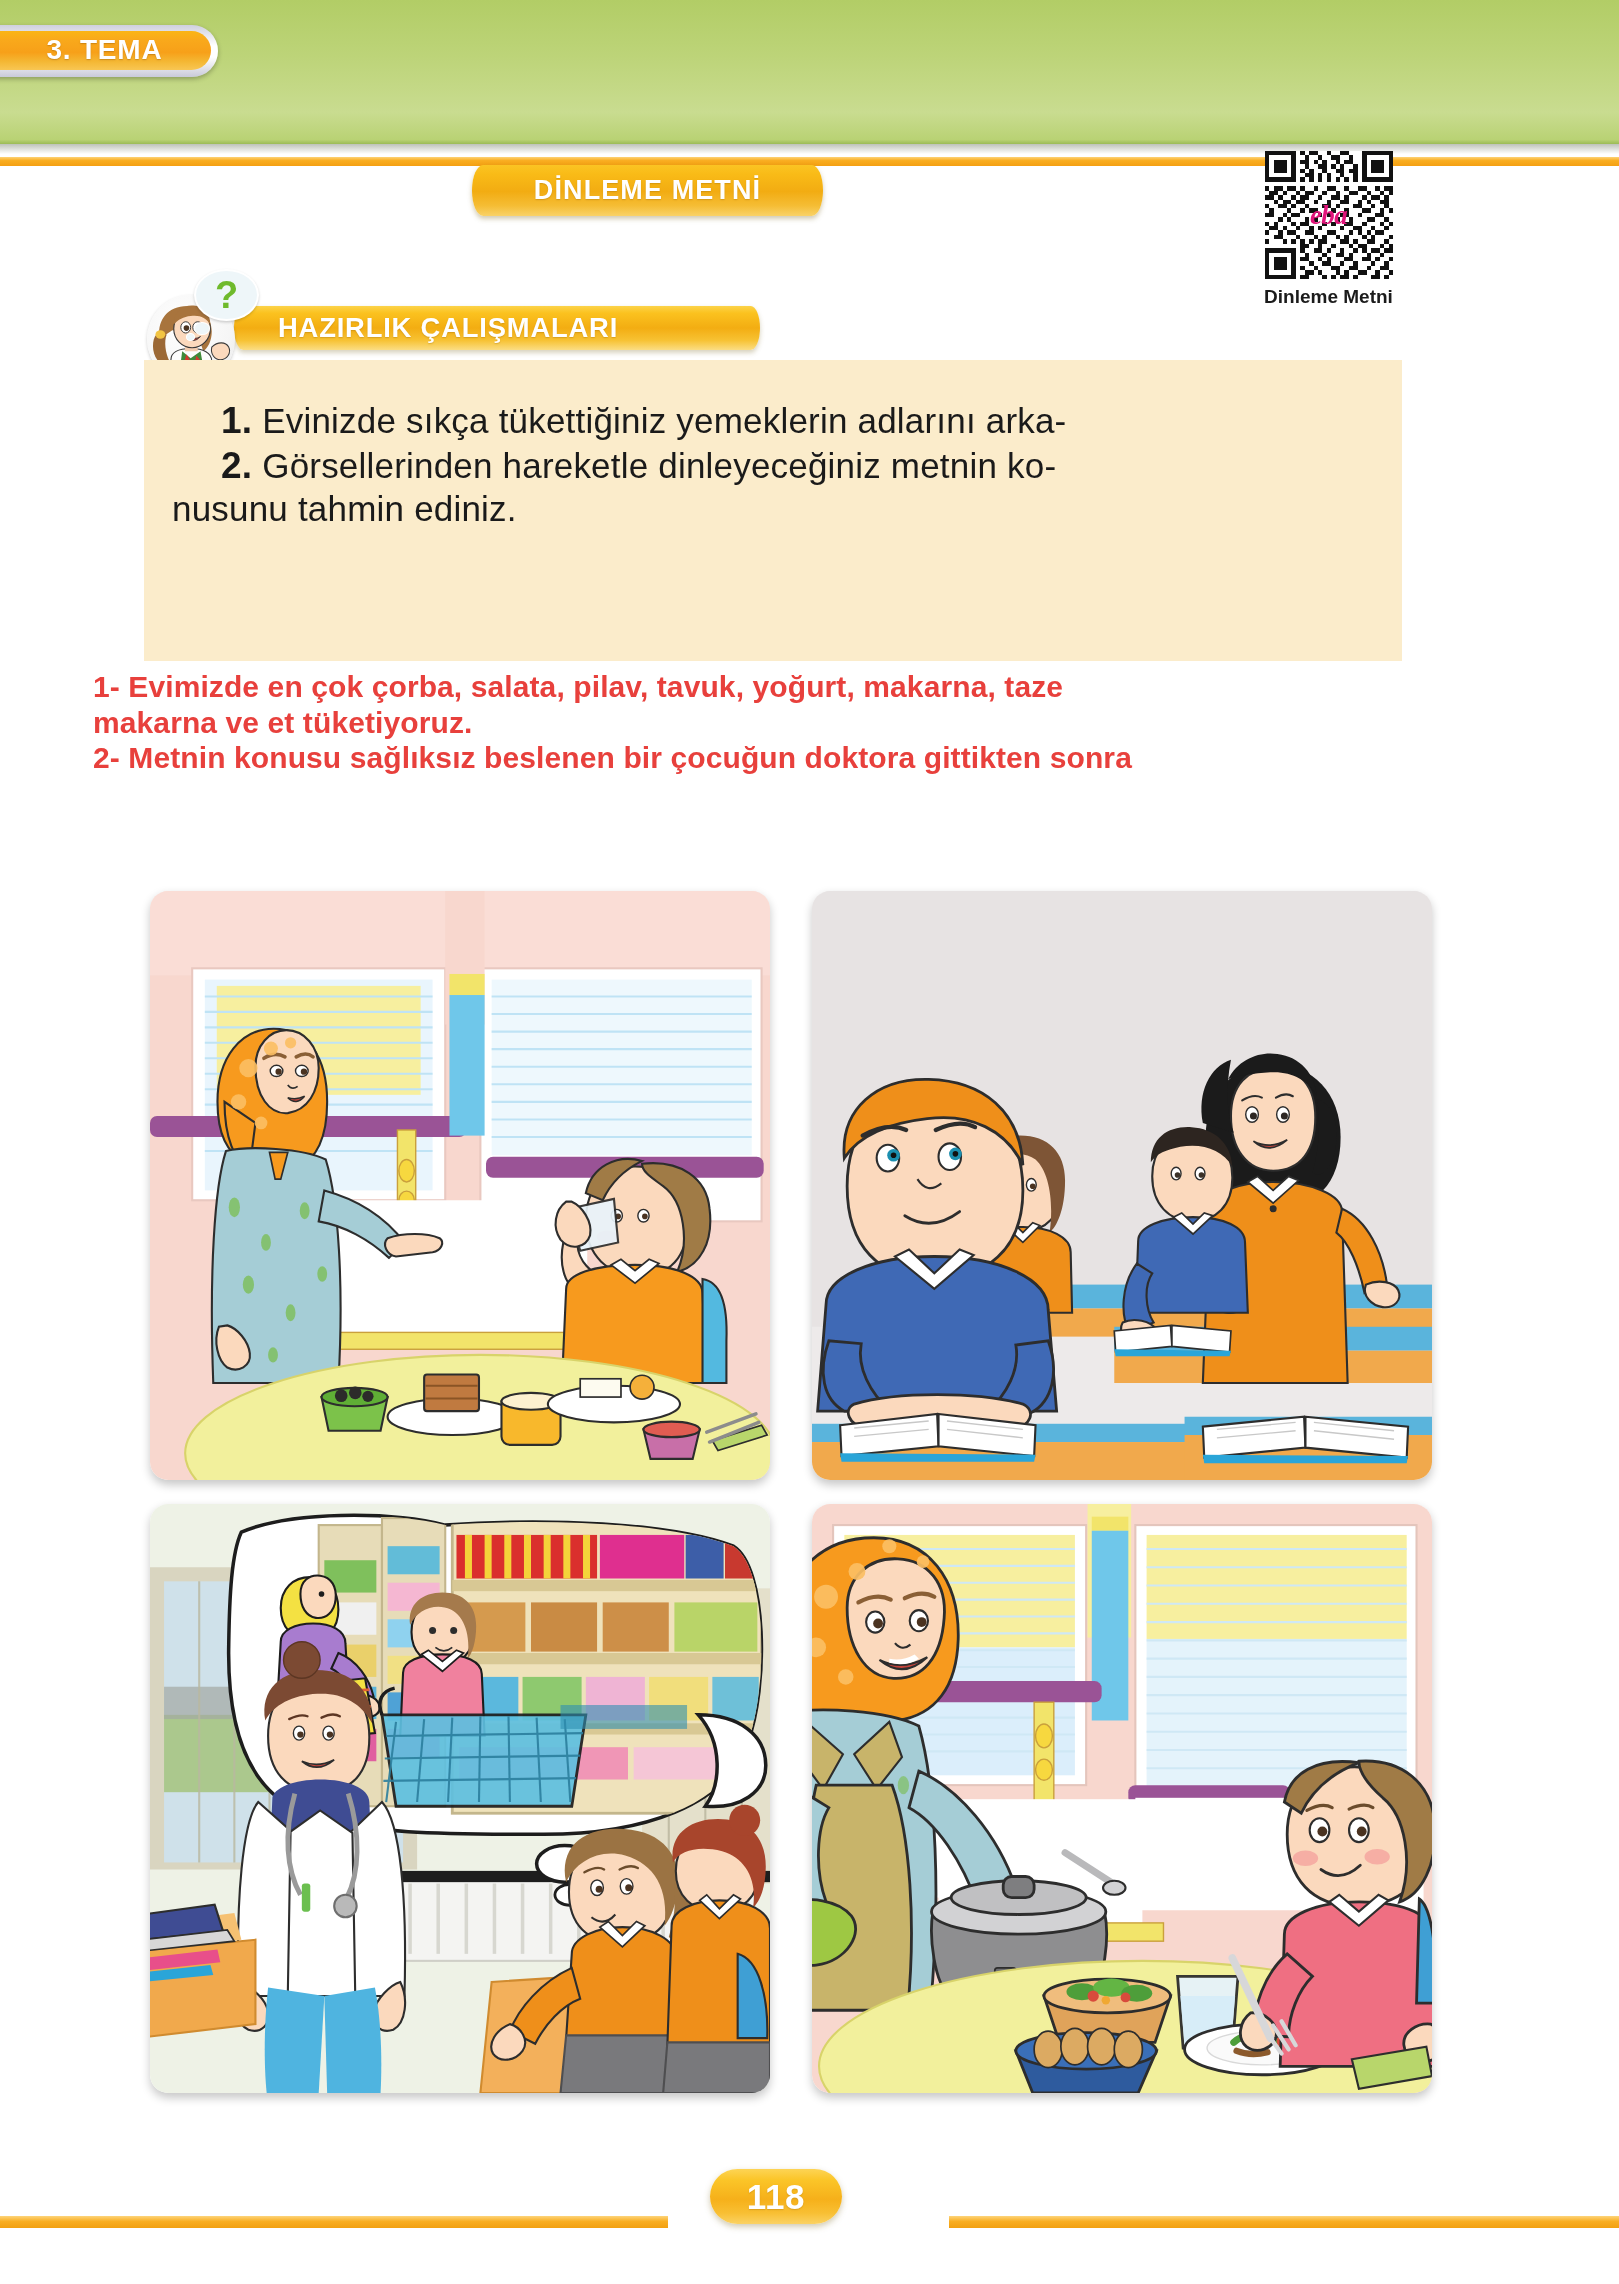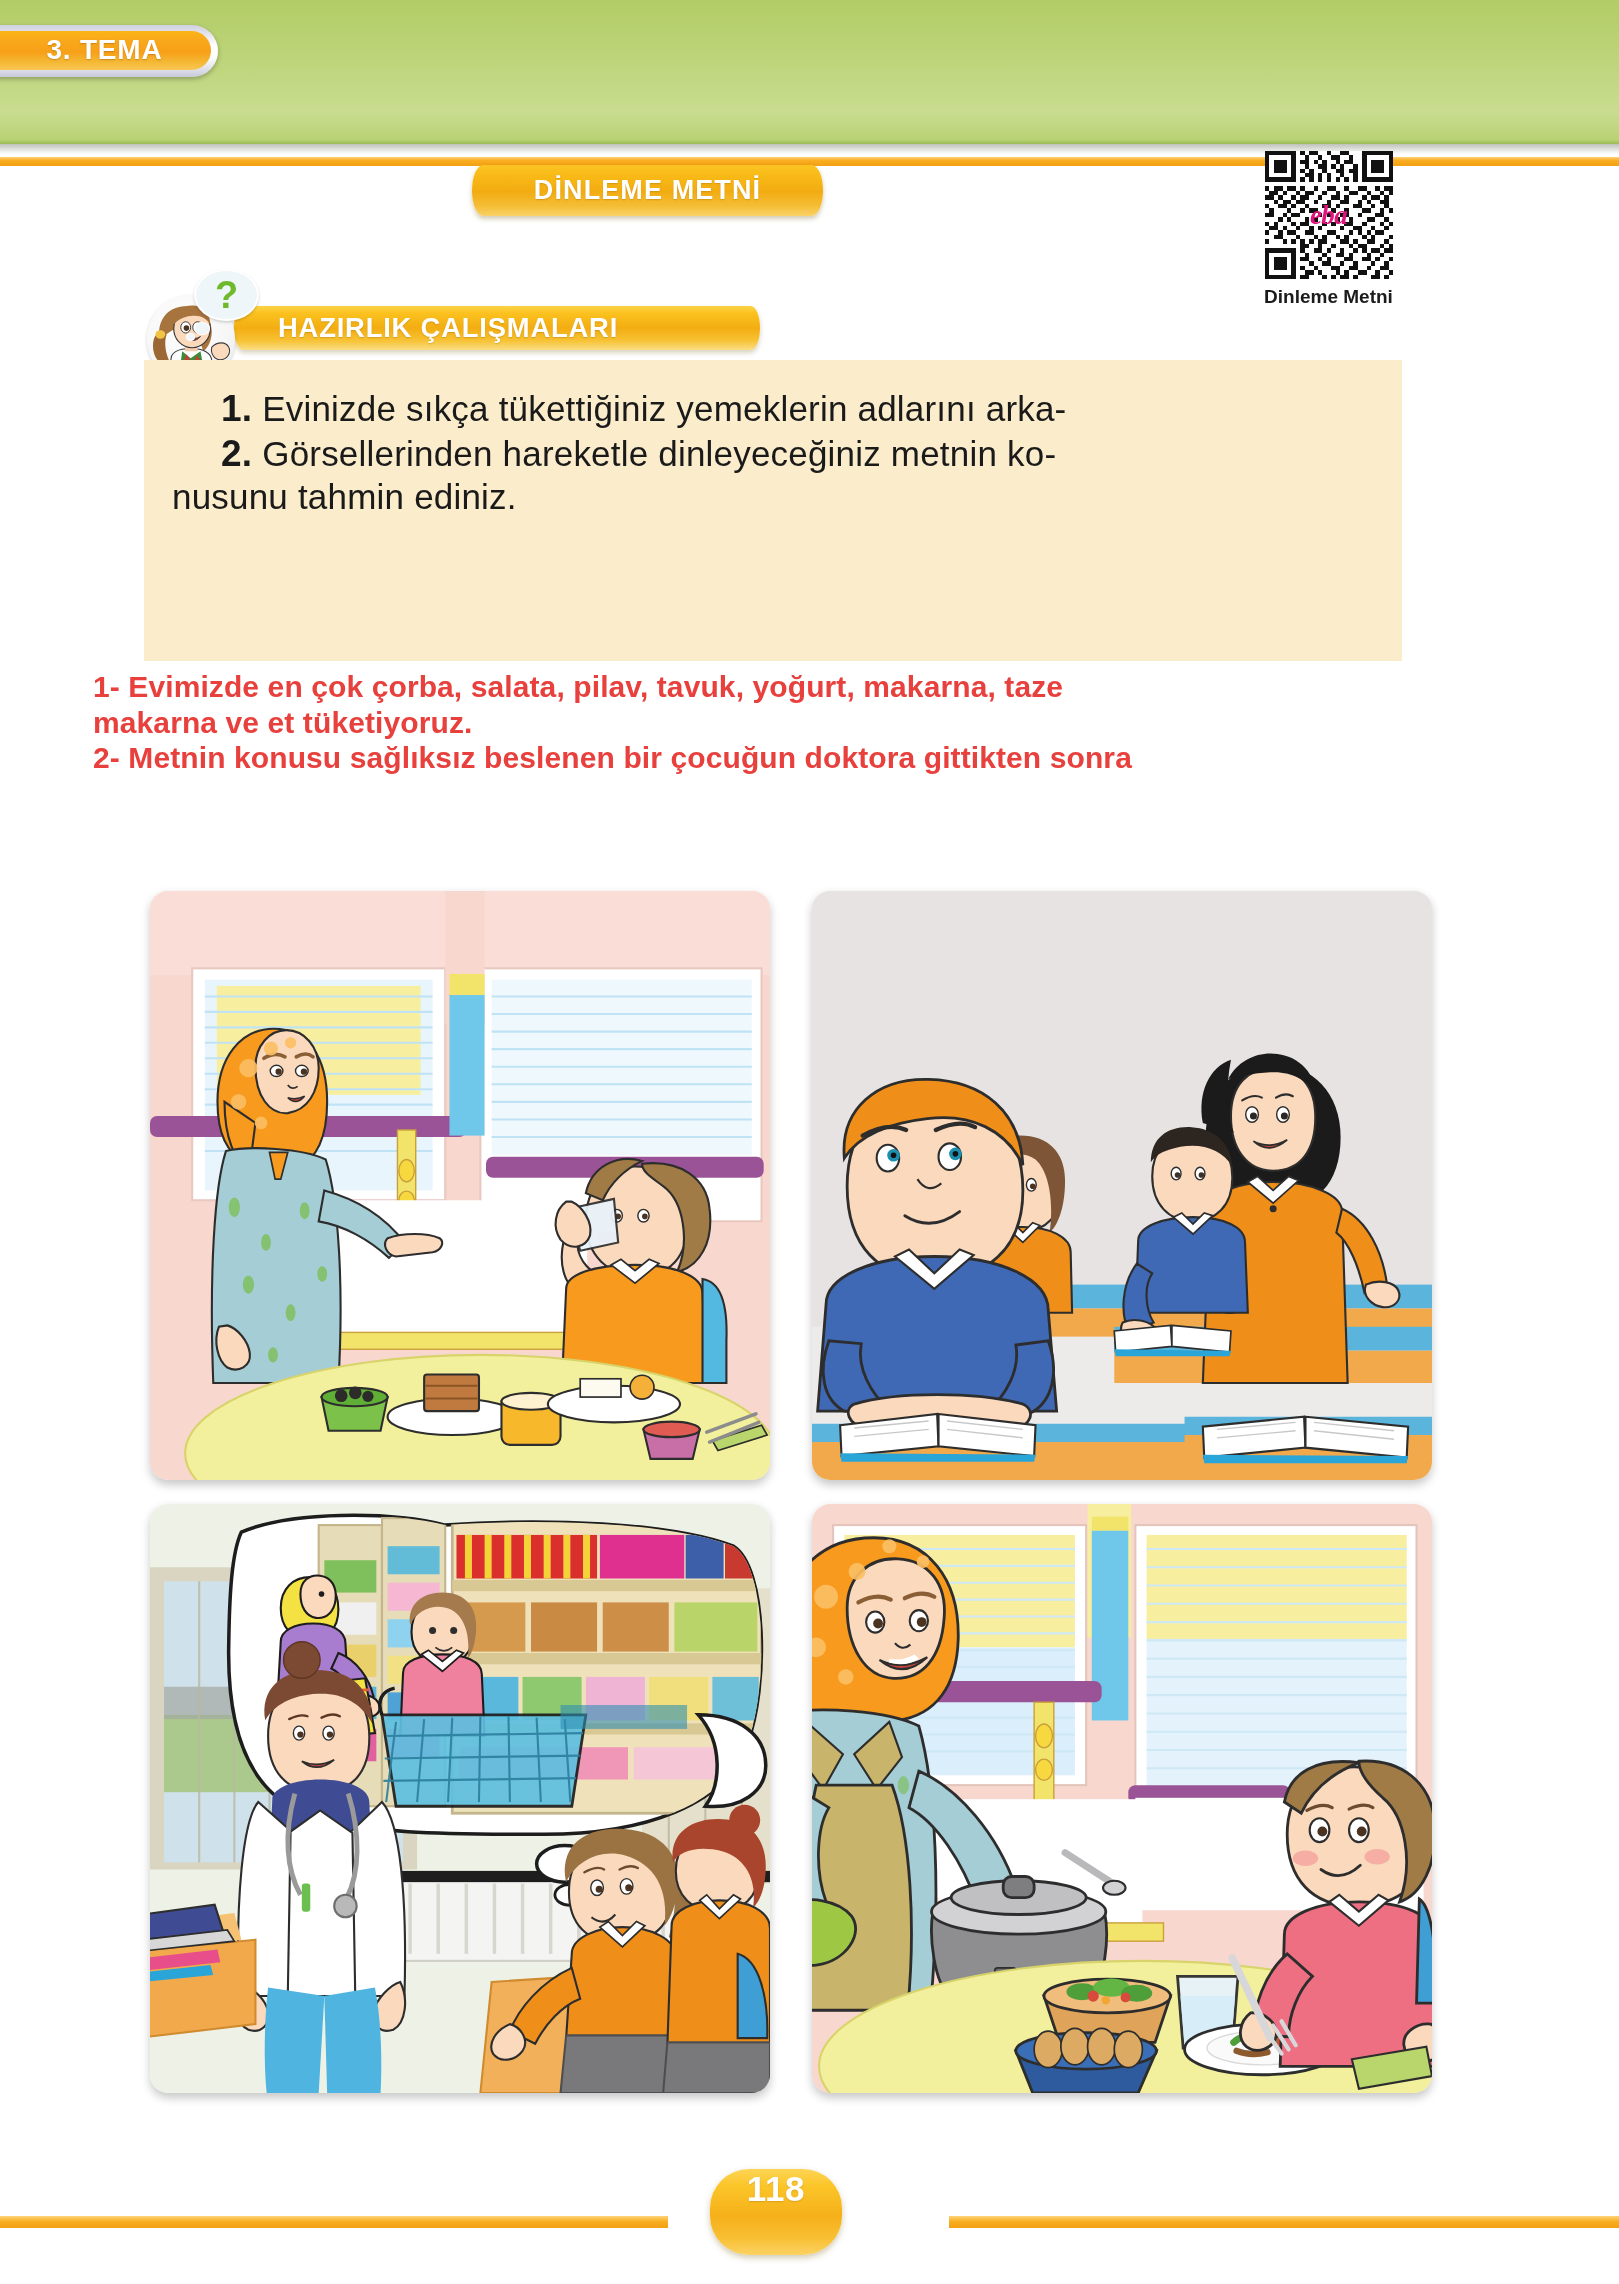--- a/index.html
+++ b/index.html
@@ -169,21 +169,21 @@
   }
   .bubble-d1 { left: 67px; top: 59px; width: 15.5px; height: 12.7px;}
   .bubble-d2 { left: 59px; top: 70px; width: 9.1px; height: 7.7px;}
 
   
   .question-box {
     position: absolute;
     left: 144px; top: 360px;
     width: 1258px; height: 301px;
     background: #fbeccb;
-    padding: 26px 28px 7px 28px;
+    padding: 38px 28px 7px 28px;
   }
   .q-line {
     font-size: 35px;
     color: #1a1a1a;
     line-height: 1.22;
     letter-spacing: 0.2px;
     font-family: "Liberation Sans", sans-serif;
   }
   .q-num { font-weight: bold; font-size: 37px; }
   .q-indent { text-indent: 49px; }
@@ -225,25 +225,25 @@
   }
   .footer-rule-right {
     position: absolute;
     left: 949px; top: 2216px;
     width: 671px; height: 12px;
     background: linear-gradient(180deg,#fdd47a 0%, #f9ae22 45%, #f2a011 100%);
   }
   .page-pill {
     position: absolute;
     left: 710px; top: 2169px;
-    width: 132px; height: 86px;
+    width: 132px; height: 55px;
     border-radius: 39px;
     background: linear-gradient(180deg,#fdd455 0%, #fbc528 20%, #f6b01a 55%, #f8bf33 80%, #fbd263 100%);
     box-shadow: 0 2.8px 6.3px rgba(120,100,30,.35);
-    display:flex; align-items:flex-start; justify-content:center;
+    display:flex; align-items:center; justify-content:center;
   }
   .page-pill span {
     color:#ffffff; font-size:35px; font-weight:bold; letter-spacing:0.7px;
     text-shadow: 0 0.7px 1.4px rgba(140,90,0,.28);
   }
 </style>
 </head>
 <body>
 
 <div class="green-band"></div>

